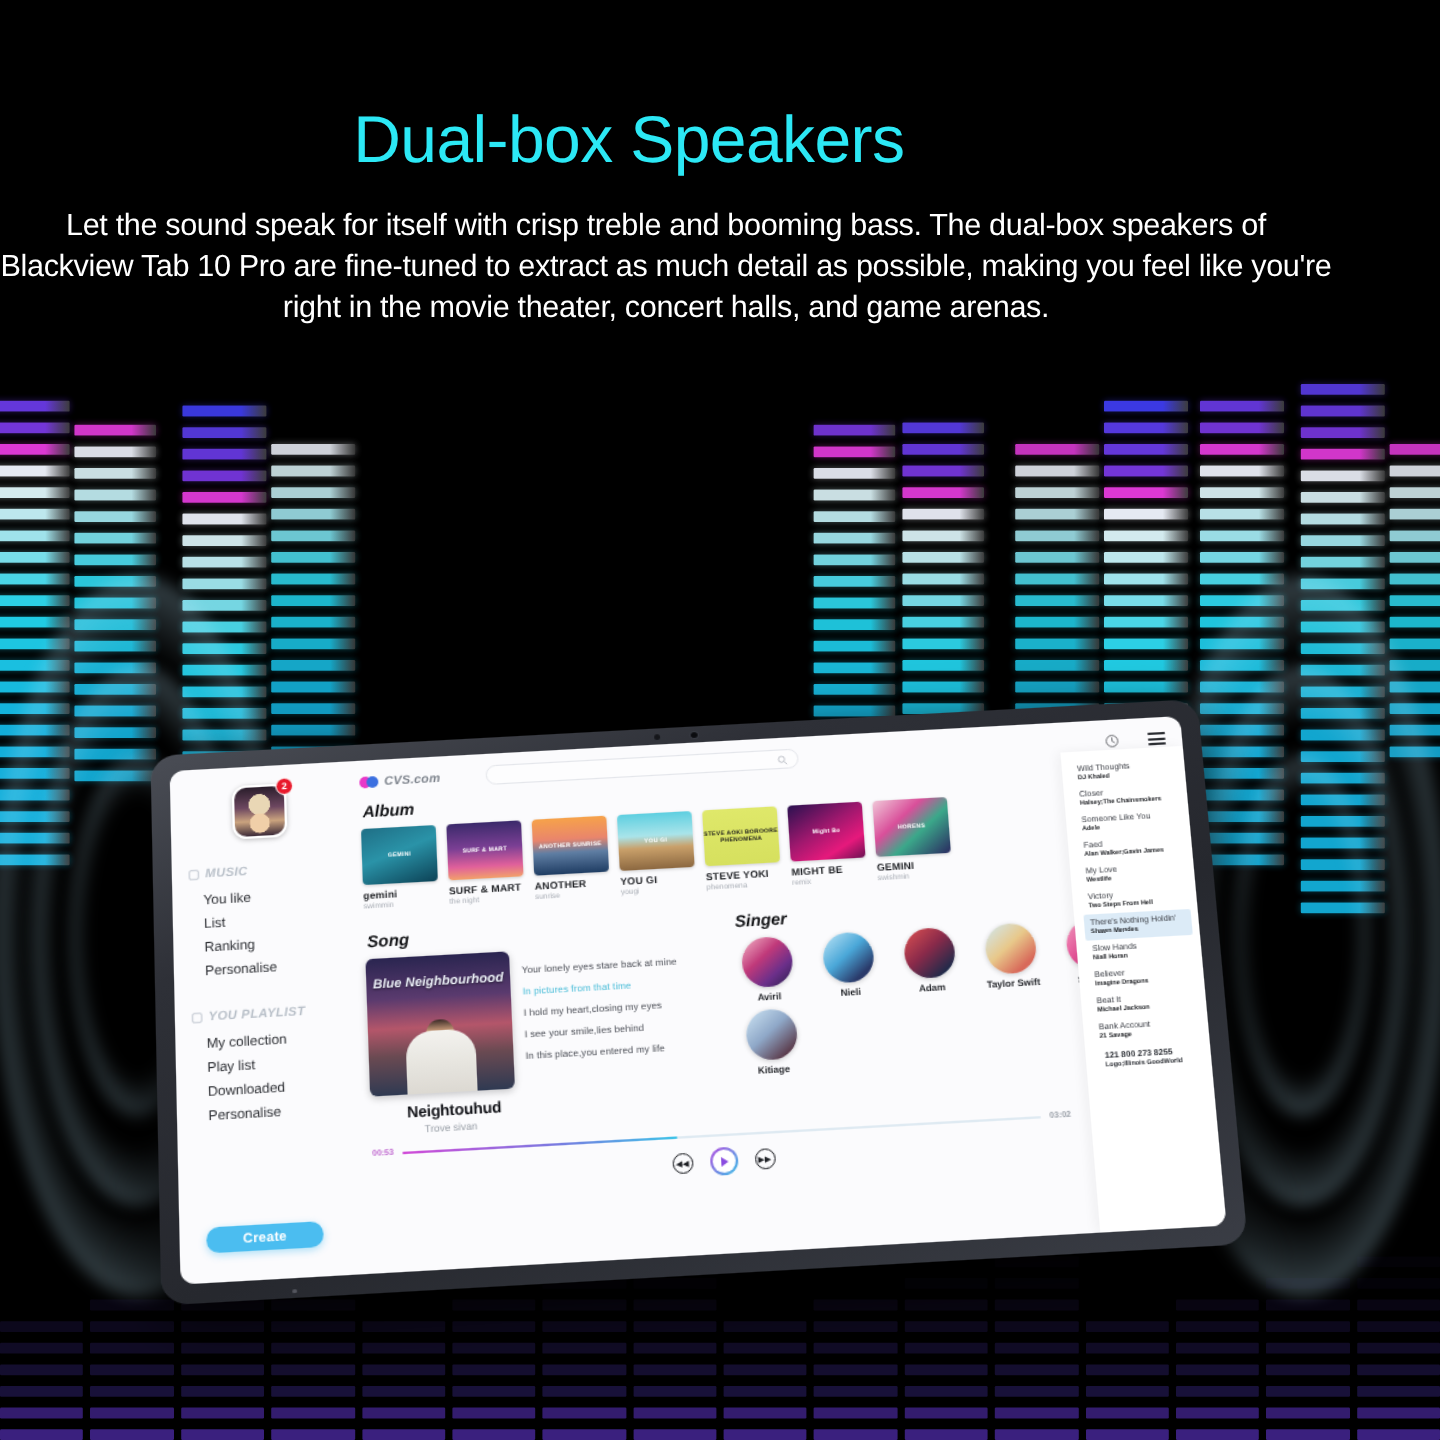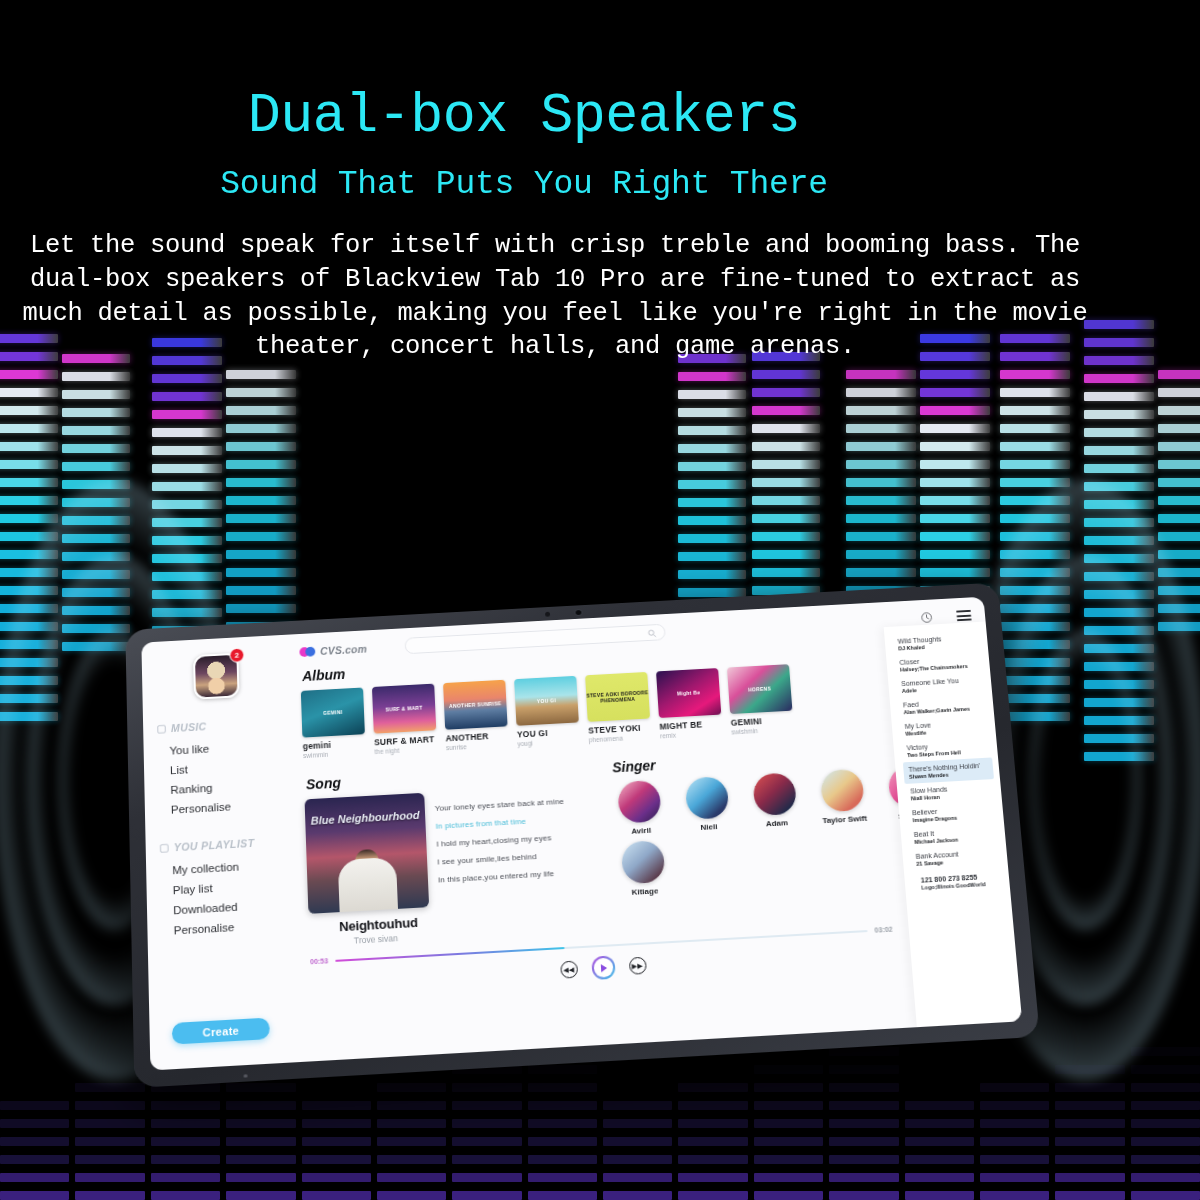--- a/index.html
+++ b/index.html
@@ -5,21 +5,21 @@
   * { box-sizing: border-box; margin: 0; padding: 0; }
   html, body {
     width: 1200px; height: 1200px;
     background: #000;
     font-family: "Liberation Sans", sans-serif;
     overflow: hidden;
   }
   #stage { position: relative; width: 1200px; height: 1200px; background: #000; overflow: hidden; }
 
   
-  .hero { position: absolute; top: 0; left: 0; width: 1048px; z-index: 40; text-align: center; font-family: Liberation Mono, monospace; }
+  .hero { position: absolute; top: 0; left: 0; width: 1048px; z-index: 40; text-align: center; }
   .hero-title {
     margin-top: 88px;
     font-size: 55px; line-height: 1.05; font-weight: 400;
     color: #2ce8f5; letter-spacing: -0.5px;
   }
   .hero-sub {
     margin-top: 20px;
     font-size: 33px; font-weight: 400; color: #2ce8f5; letter-spacing: -0.2px;
   }
   .hero-body {
@@ -607,21 +607,20 @@
       <div class="halo" style="left: -5px; top: 480px; width: 240px; height: 600px; background: radial-gradient(rgba(200, 240, 255, 0) 55%, rgba(190, 235, 255, 0.3) 72%, rgba(160, 220, 250, 0.1) 86%, rgba(0, 0, 0, 0) 100%); filter: blur(6px);"></div>
       <div class="halo" style="left: 27px; top: 555px; width: 176px; height: 450px; background: radial-gradient(rgba(200, 240, 255, 0) 55%, rgba(190, 235, 255, 0.3) 72%, rgba(160, 220, 250, 0.1) 86%, rgba(0, 0, 0, 0) 100%); filter: blur(6px);"></div>
       <div class="halo" style="left: 59px; top: 630px; width: 112px; height: 300px; background: radial-gradient(rgba(200, 240, 255, 0) 55%, rgba(190, 235, 255, 0.3) 72%, rgba(160, 220, 250, 0.1) 86%, rgba(0, 0, 0, 0) 100%); filter: blur(6px);"></div>
       <div class="halo" style="left: 965px; top: 480px; width: 240px; height: 600px; background: radial-gradient(rgba(200, 240, 255, 0) 55%, rgba(190, 235, 255, 0.3) 72%, rgba(160, 220, 250, 0.1) 86%, rgba(0, 0, 0, 0) 100%); filter: blur(6px);"></div>
       <div class="halo" style="left: 997px; top: 555px; width: 176px; height: 450px; background: radial-gradient(rgba(200, 240, 255, 0) 55%, rgba(190, 235, 255, 0.3) 72%, rgba(160, 220, 250, 0.1) 86%, rgba(0, 0, 0, 0) 100%); filter: blur(6px);"></div>
       <div class="halo" style="left: 1029px; top: 630px; width: 112px; height: 300px; background: radial-gradient(rgba(200, 240, 255, 0) 55%, rgba(190, 235, 255, 0.3) 72%, rgba(160, 220, 250, 0.1) 86%, rgba(0, 0, 0, 0) 100%); filter: blur(6px);"></div>
     </div>
 
   <div class="hero">
     <div class="hero-title">Dual-box Speakers</div>
-    <div class="hero-sub">Sound That Puts You Right There</div>
     <div class="hero-body">Let the sound speak for itself with crisp treble and booming bass. The dual-box speakers of Blackview Tab 10 Pro are fine-tuned to extract as much detail as possible, making you feel like you're right in the movie theater, concert halls, and game arenas.</div>
   </div>
 
   <div id="tablet">
     <div class="tablet-body">
       <div class="cam-dot"></div>
       <div class="cam-dot2"></div>
       <div class="tablet-chin-dot"></div>
 
       <div class="tablet-screen">

